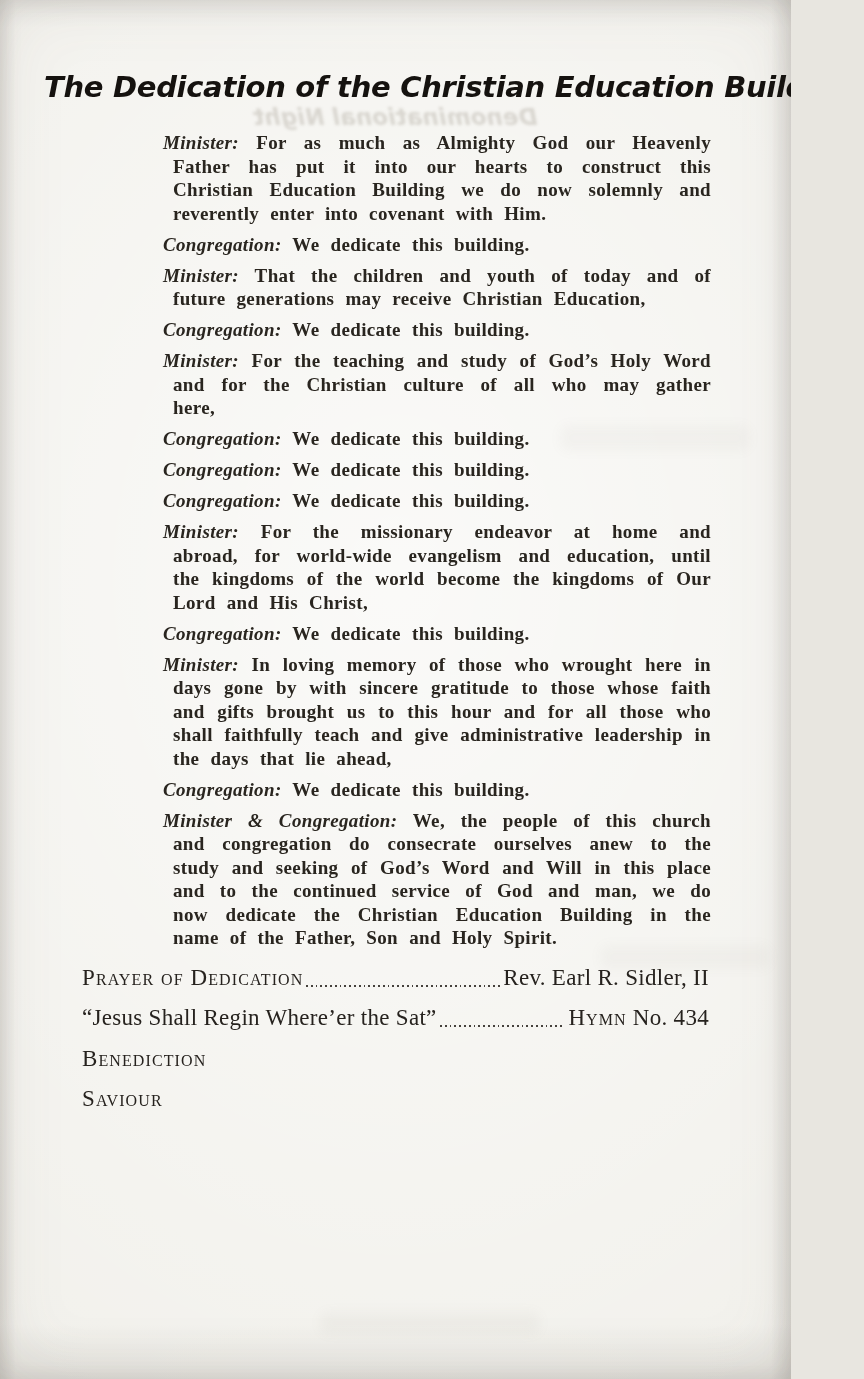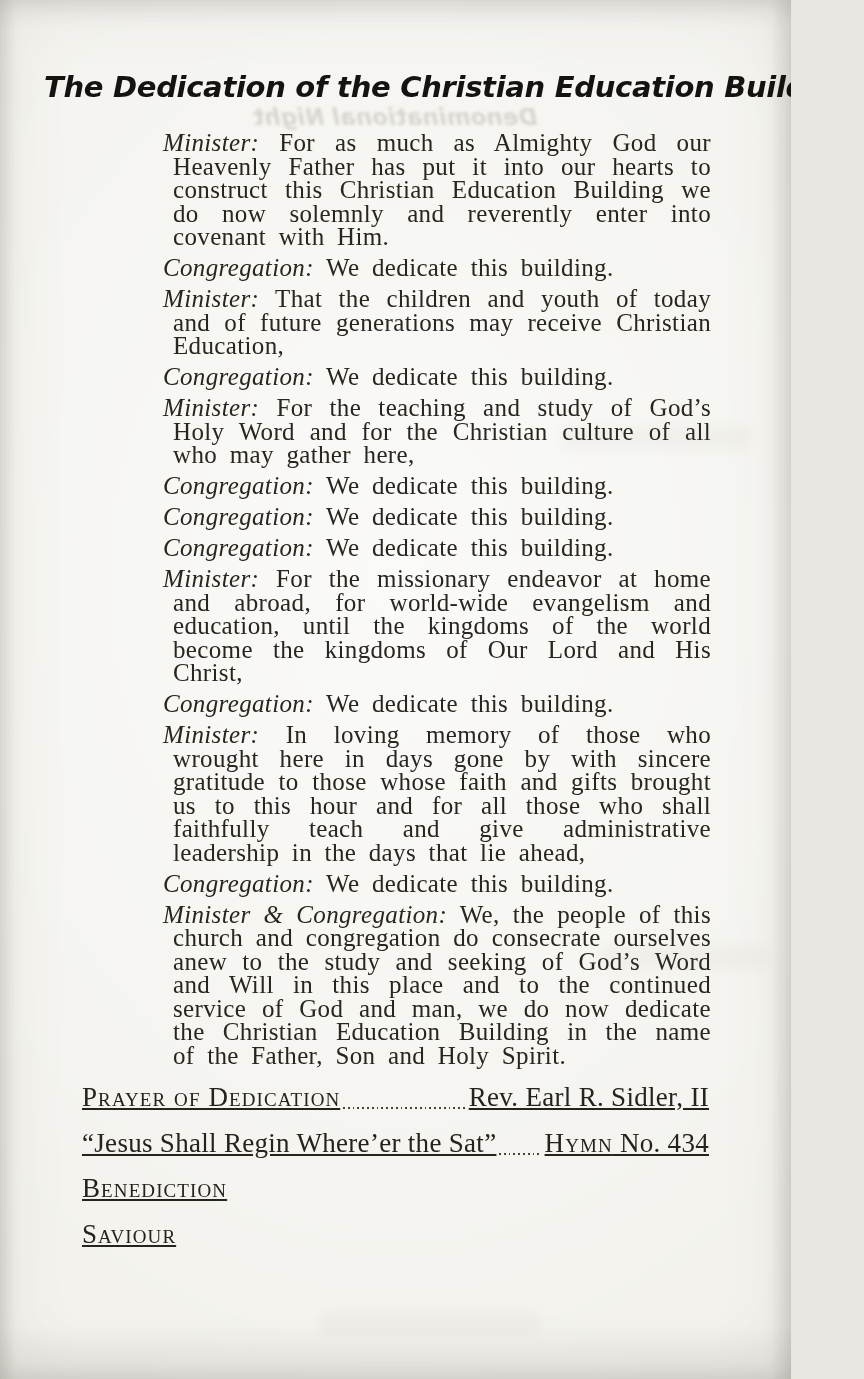--- a/index.html
+++ b/index.html
@@ -58,37 +58,37 @@
     border-radius: 8px;
     pointer-events: none;
   }
   .sm1 { left: 560px; top: 425px;  width: 190px; height: 26px; }
   .sm2 { left: 600px; top: 945px;  width: 170px; height: 24px; }
   .sm3 { left: 320px; top: 1312px; width: 220px; height: 22px; opacity: 0.06; }
 
   
   .liturgy {
     margin: 27px 80px 0 173px;
-    font-size: 25px;
+    font-size: 19px;
     line-height: 23.5px;
     text-align: justify;
     word-spacing: 6px;
     letter-spacing: 0.35px;
     color: #29251f;
+    font-weight: bold;
   }
   .lit { margin: 0 0 7.5px 0; text-indent: -10px; }
   .lit.cont { margin-top: -7.5px; text-indent: 0; }
   .speaker { font-style: italic; }
 
   
   .program {
     margin: 15px 82px 12px 82px;
-    font-size: 27px;
+    font-size: 23px;
     color: #26221e;
-    text-decoration: underline;
   }
   .progrow {
     display: flex;
     align-items: baseline;
     margin-bottom: 14.5px;
     letter-spacing: 0.3px;
   }
   .sc { font-variant: small-caps; letter-spacing: 1.1px; }
   .rm { font-variant: normal; }
   .leader { flex: 1 1 auto; align-self: stretch; position: relative; min-width: 40px; }

